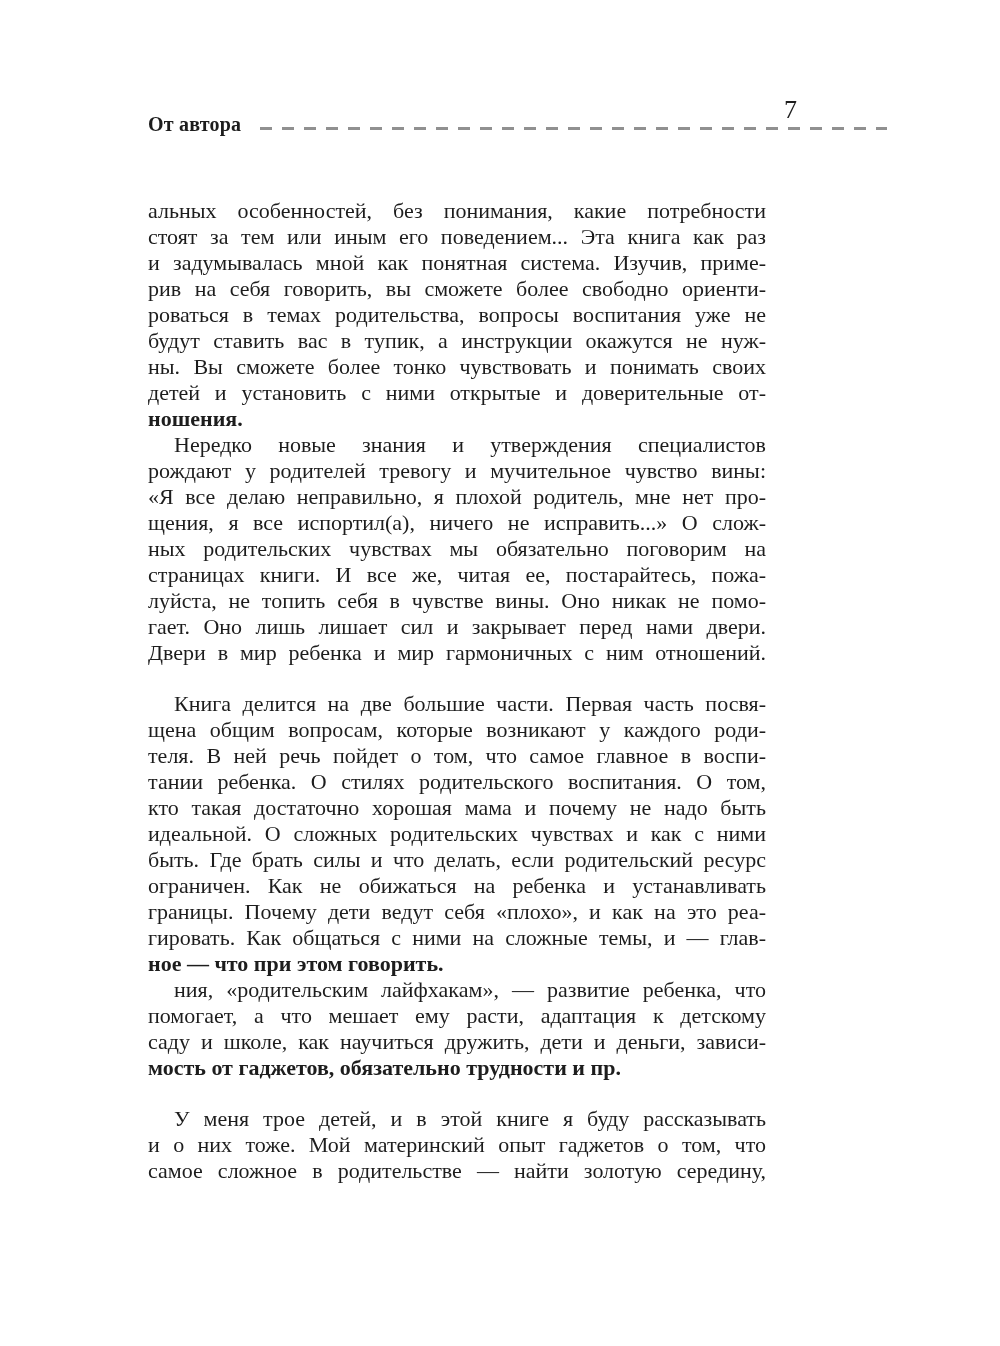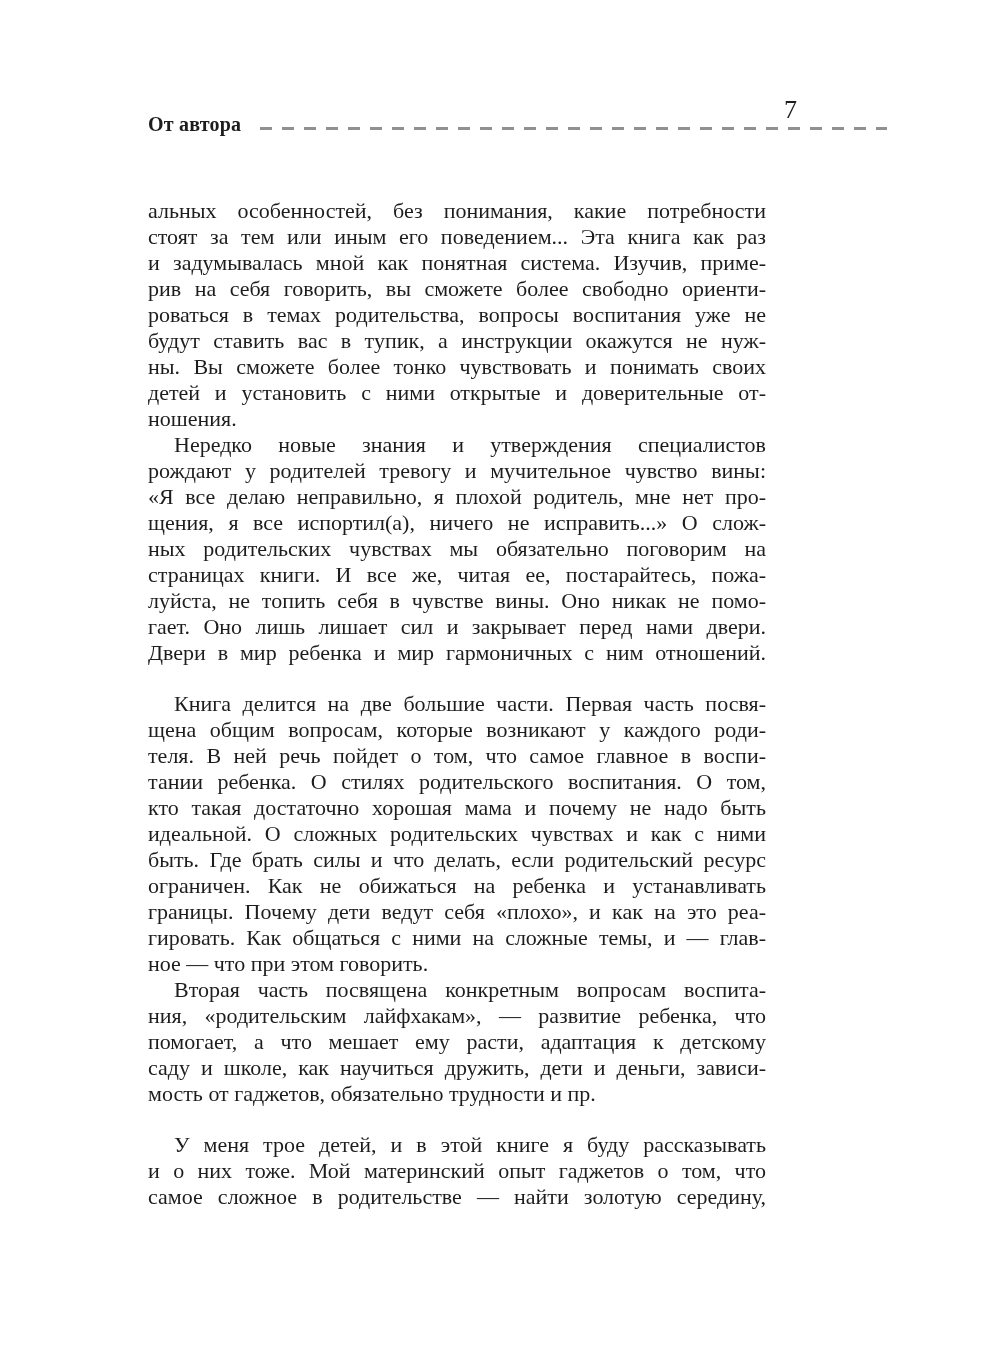--- a/index.html
+++ b/index.html
@@ -58,20 +58,21 @@
   .para.space-before { margin-top: 25px; }
 
   .line {
     text-align: justify;
     text-align-last: justify;
     white-space: normal;
   }
   .line.no-stretch {
     text-align: center;
     text-align-last: left;
+    font-weight: bold;
   }
   .para.indented .line:first-child { text-indent: 26px; }
 </style>
 </head>
 <body>
 
 <div class="page">
   <div class="running-title">От автора</div>
 
   <div class="dash-rule"></div>
@@ -108,21 +109,20 @@
         <div class="line">тании ребенка. О стилях родительского воспитания. О том,</div>
         <div class="line">кто такая достаточно хорошая мама и почему не надо быть</div>
         <div class="line">идеальной. О сложных родительских чувствах и как с ними</div>
         <div class="line">быть. Где брать силы и что делать, если родительский ресурс</div>
         <div class="line">ограничен. Как не обижаться на ребенка и устанавливать</div>
         <div class="line">границы. Почему дети ведут себя «плохо», и как на это реа-</div>
         <div class="line">гировать. Как общаться с ними на сложные темы, и — глав-</div>
         <div class="line no-stretch">ное — что при этом говорить.</div>
       </div>
       <div class="para indented">
-        <div class="line">Вторая часть посвящена конкретным вопросам воспита-</div>
         <div class="line">ния, «родительским лайфхакам», — развитие ребенка, что</div>
         <div class="line">помогает, а что мешает ему расти, адаптация к детскому</div>
         <div class="line">саду и школе, как научиться дружить, дети и деньги, зависи-</div>
         <div class="line no-stretch">мость от гаджетов, обязательно трудности и пр.</div>
       </div>
       <div class="para indented space-before">
         <div class="line">У меня трое детей, и в этой книге я буду рассказывать</div>
         <div class="line">и о них тоже. Мой материнский опыт гаджетов о том, что</div>
         <div class="line">самое сложное в родительстве — найти золотую середину,</div>
       </div>

